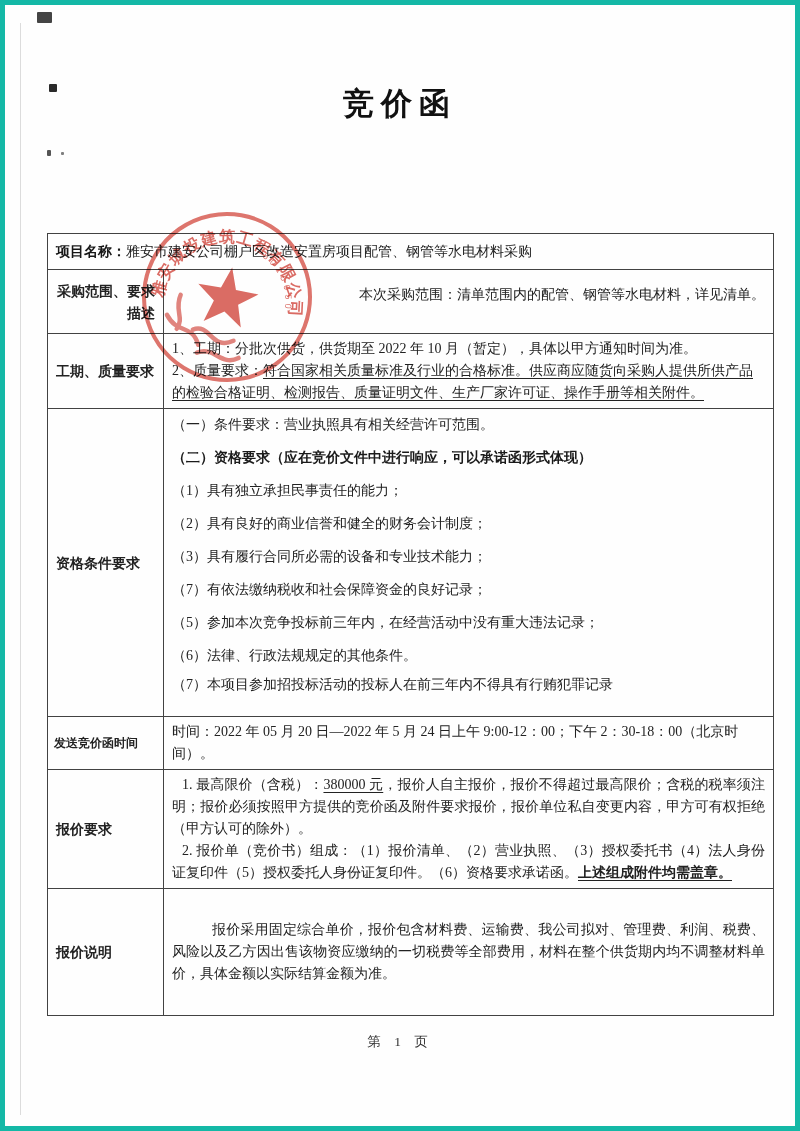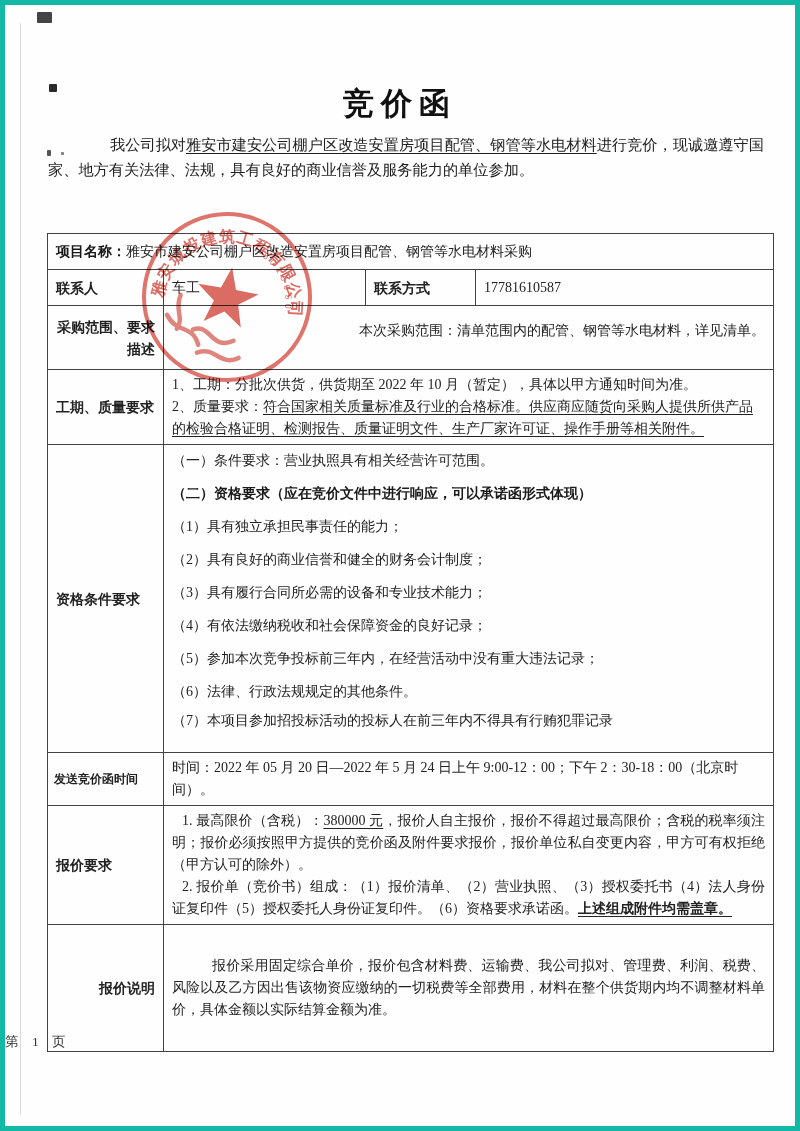--- a/index.html
+++ b/index.html
@@ -42,25 +42,25 @@
   td.qual-content{vertical-align:top;padding:14px 6px 4px 44px;}
   .qual-item{line-height:23px;margin-bottom:10px;}
   .qual-item.bold{font-weight:700;font-family:Liberation Sans, sans-serif;color:#1a1a1a;}
   .qual-item.tight{margin-bottom:16px;margin-top:-4px;}
   td.sched-content{vertical-align:top;padding-top:7px;line-height:23.5px;}
   td.time-content{font-size:13.6px;padding:2px 4px 2px 8px;line-height:20px;}
   td.quote-content{vertical-align:top;font-size:13.8px;line-height:21.5px;padding-top:5px;}
   .quote-para{text-indent:10px;text-align:justify;}
   td.note-content{vertical-align:top;line-height:43px;padding-top:8px;}
   .note-para{text-indent:40px;text-align:justify;}
-  td.note-lbl{vertical-align:top;padding-top:14px;text-align:right;}
+  td.note-lbl{vertical-align:top;padding-top:14px;}
   td.scope-content{padding-left:44px;}
   td.contact-name{padding-left:36px;}
   .footer{
-    position:absolute;top:1028px;left:0;width:100%;text-align:left;
+    position:absolute;top:1028px;left:0;width:100%;text-align:center;
     font-size:13.5px;color:#333;letter-spacing:5px;
   }
   .stamp{
     position:absolute;left:132px;top:200px;width:180px;height:184px;
     mix-blend-mode:multiply;opacity:0.88;transform:rotate(10deg);
     pointer-events:none;
   }
 </style>
 </head>
 <body>
@@ -68,42 +68,35 @@
 <div class="page">
 
   <div class="edge-line"></div>
   <div class="artifact" style="left:32px;top:7px;width:15px;height:11px;opacity:.88;"></div>
   <div class="artifact" style="left:44px;top:79px;width:8px;height:8px;"></div>
   <div class="artifact" style="left:42px;top:145px;width:4px;height:6px;opacity:.8;"></div>
   <div class="artifact" style="left:56px;top:147px;width:3px;height:3px;opacity:.6;"></div>
 
   <div class="doc-title">竞价函</div>
 
-  <div class="intro"><span>我公司拟对</span><span class="u">雅安市建安公司棚户区改造安置房项目配管、钢管等水电材料</span><span>进行竞价，现诚邀遵守国家、地方有关法律、法规，具有良好的商业信誉及服务能力的单位参加。</span></div>
 
   <table class="main">
     <colgroup>
         <col style="width:116px">
         <col style="width:202px">
         <col style="width:110px">
         <col style="width:298px">
       </colgroup>
 
     <tbody>
         <tr style="height:36px;">
       <td colspan="4"><span class="inline-lbl">项目名称：</span><span>雅安市建安公司棚户区改造安置房项目配管、钢管等水电材料采购</span></td>
     </tr>
 
 
-    <tr style="height:36px;">
-      <td class="lbl">联系人</td>
-      <td class="contact-name">车工</td>
-      <td class="lbl">联系方式</td>
-      <td>17781610587</td>
-    </tr>
 
     <tr style="height:64px;text-align:right;">
       <td class="lbl scope-lbl">
         <div>采购范围、要求</div>
         <div>描述</div>
       </td>
       <td colspan="3" class="scope-content" style="vertical-align:top;padding-top:14px;">本次采购范围：清单范围内的配管、钢管等水电材料，详见清单。</td>
     </tr>
 
     <tr style="height:73px;">
@@ -115,21 +108,21 @@
     </tr>
 
     <tr style="height:295px;">
       <td class="lbl">资格条件要求</td>
       <td colspan="3" class="qual-content">
         <div class="qual-item">（一）条件要求：营业执照具有相关经营许可范围。</div>
         <div class="qual-item bold">（二）资格要求（应在竞价文件中进行响应，可以承诺函形式体现）</div>
         <div class="qual-item">（1）具有独立承担民事责任的能力；</div>
         <div class="qual-item">（2）具有良好的商业信誉和健全的财务会计制度；</div>
         <div class="qual-item">（3）具有履行合同所必需的设备和专业技术能力；</div>
-        <div class="qual-item">（4）有依法缴纳税收和社会保障资金的良好记录；</div>
+        <div class="qual-item">（7）有依法缴纳税收和社会保障资金的良好记录；</div>
         <div class="qual-item">（5）参加本次竞争投标前三年内，在经营活动中没有重大违法记录；</div>
         <div class="qual-item">（6）法律、行政法规规定的其他条件。</div>
         <div class="qual-item tight">（7）本项目参加招投标活动的投标人在前三年内不得具有行贿犯罪记录</div>
       </td>
     </tr>
 
     <tr style="height:27px;">
       <td class="lbl" style="padding-left:6px;font-size:12px;">发送竞价函时间</td>
       <td colspan="3" class="time-content">时间：2022 年 05 月 20 日—2022 年 5 月 24 日上午 9:00-12：00；下午 2：30-18：00（北京时间）。</td>
     </tr>

